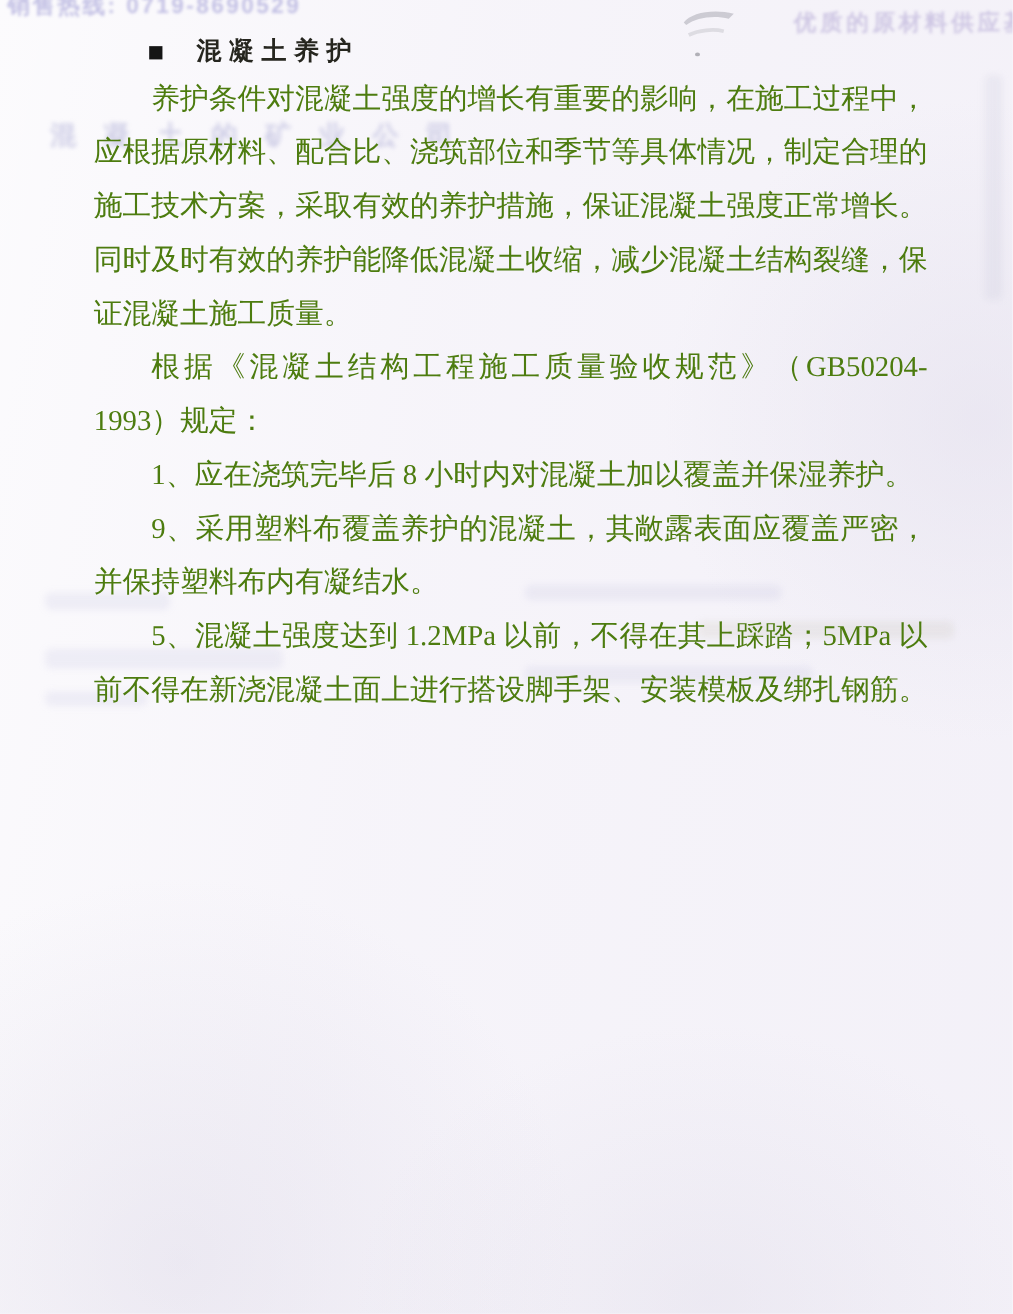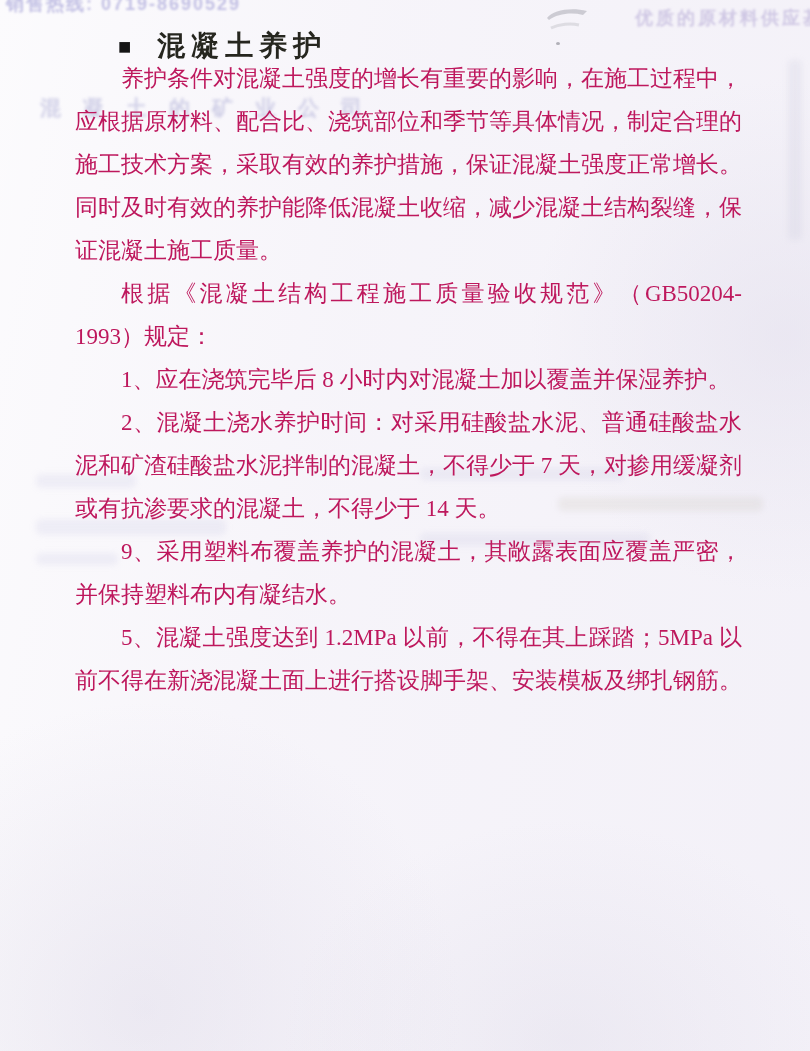--- a/index.html
+++ b/index.html
@@ -50,28 +50,28 @@
   .heading{
     position:absolute;left:118px;top:27px;
     display:flex;align-items:center;gap:26px;
     color:#1d1d18;
   }
   .heading .bullet{
     font-size:22px;line-height:1;color:#151515;
     transform:translateY(1px);
   }
   .heading .title{
-    font-size:28px;font-weight:bold;letter-spacing:6px;
+    font-size:20px;font-weight:bold;letter-spacing:6px;
     color:#26261f;
   }
   
   .doc-body{
     position:absolute;left:75px;top:57px;right:68px;
     font-size:23px;line-height:43px;
-    color:#be185d;
+    color:#4d7c0f;
     text-align:justify;
   }
   .doc-body p{
     margin:0;
     text-indent:2em;
   }
 </style>
 </head>
 <body>
 
@@ -97,16 +97,15 @@
 
 <div class="heading">
   <span class="bullet">■</span>
   <span class="title">混凝土养护</span>
 </div>
 
 <div class="doc-body">
   <p>养护条件对混凝土强度的增长有重要的影响，在施工过程中，应根据原材料、配合比、浇筑部位和季节等具体情况，制定合理的施工技术方案，采取有效的养护措施，保证混凝土强度正常增长。同时及时有效的养护能降低混凝土收缩，减少混凝土结构裂缝，保证混凝土施工质量。</p>
   <p>根据《混凝土结构工程施工质量验收规范》（GB50204-1993）规定：</p>
   <p>1、应在浇筑完毕后 8 小时内对混凝土加以覆盖并保湿养护。</p>
-  <p>2、混凝土浇水养护时间：对采用硅酸盐水泥、普通硅酸盐水泥和矿渣硅酸盐水泥拌制的混凝土，不得少于 7 天，对掺用缓凝剂或有抗渗要求的混凝土，不得少于 14 天。</p>
   <p>9、采用塑料布覆盖养护的混凝土，其敞露表面应覆盖严密，并保持塑料布内有凝结水。</p>
   <p>5、混凝土强度达到 1.2MPa 以前，不得在其上踩踏；5MPa 以前不得在新浇混凝土面上进行搭设脚手架、安装模板及绑扎钢筋。</p>
 </div>
 
 </body></html>

